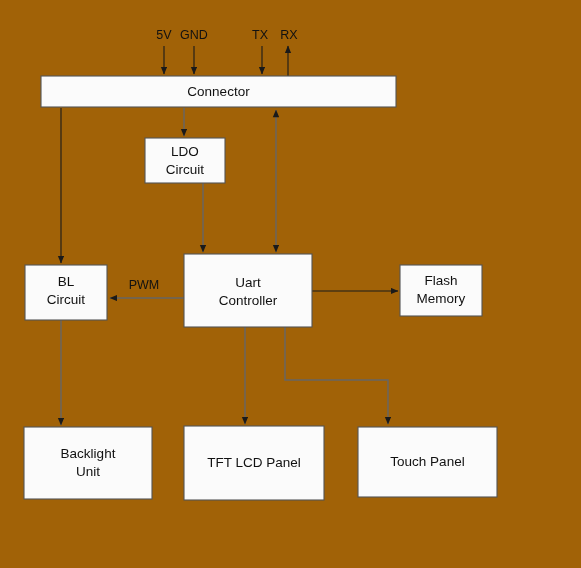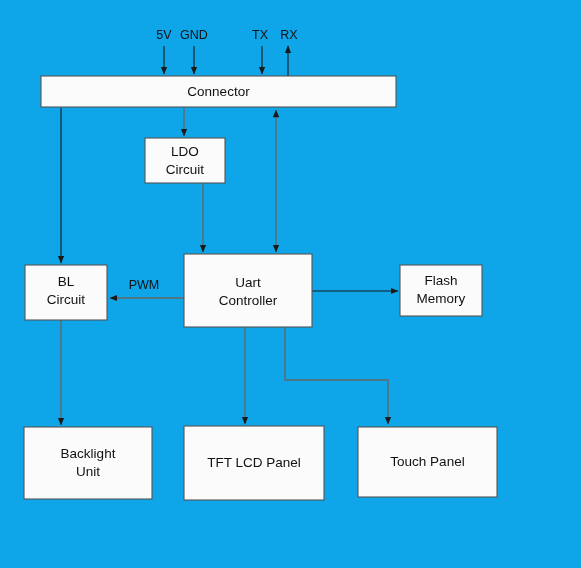--- a/index.html
+++ b/index.html
@@ -11,21 +11,21 @@
   body {
     width: 581px;
     height: 568px;
     font-family: "Liberation Sans", sans-serif;
     overflow: hidden;
   }
   #diagram-root {
     position: relative;
     width: 581px;
     height: 568px;
-    background: #0ea5e9;
+    background: #a16207;
   }
   svg#diagram-canvas {
     position: absolute;
     left: 0;
     top: 0;
     width: 581px;
     height: 568px;
     display: block;
   }
   .box-rect {

